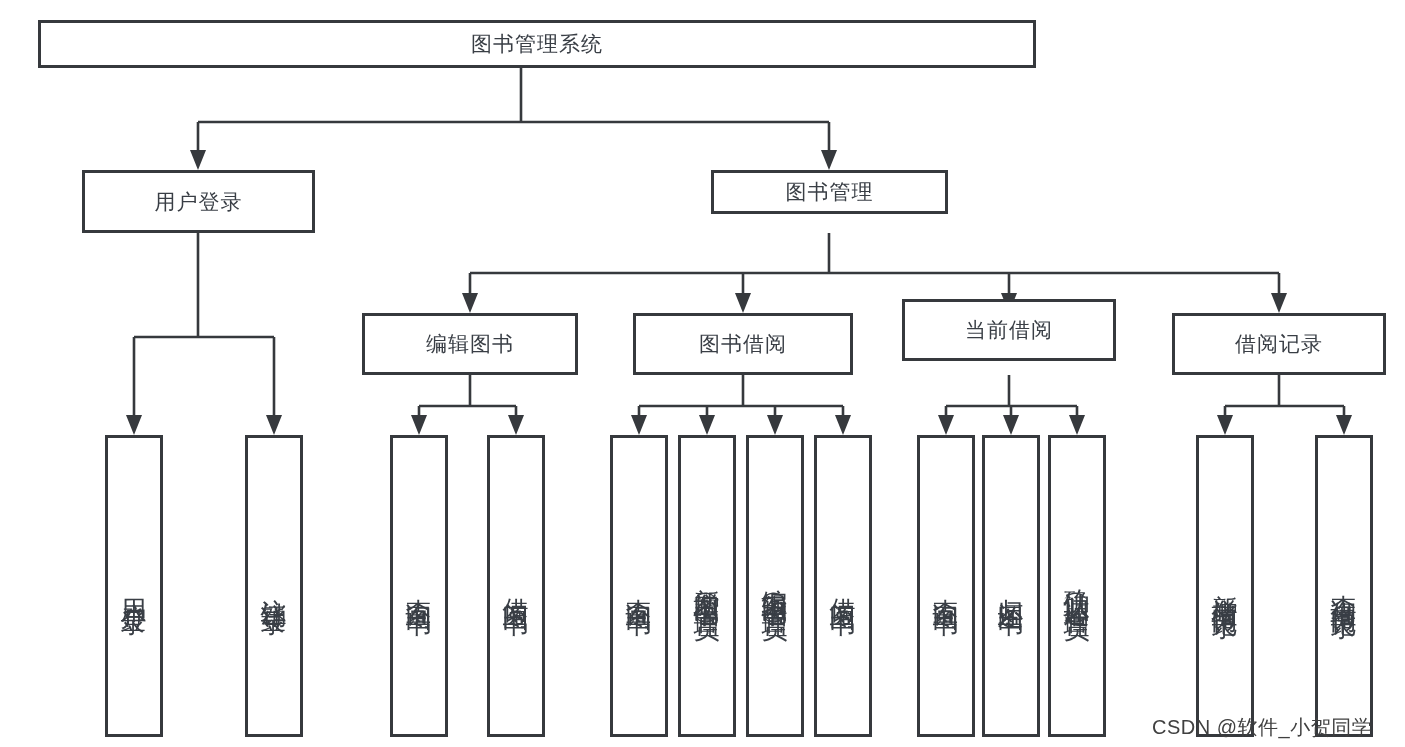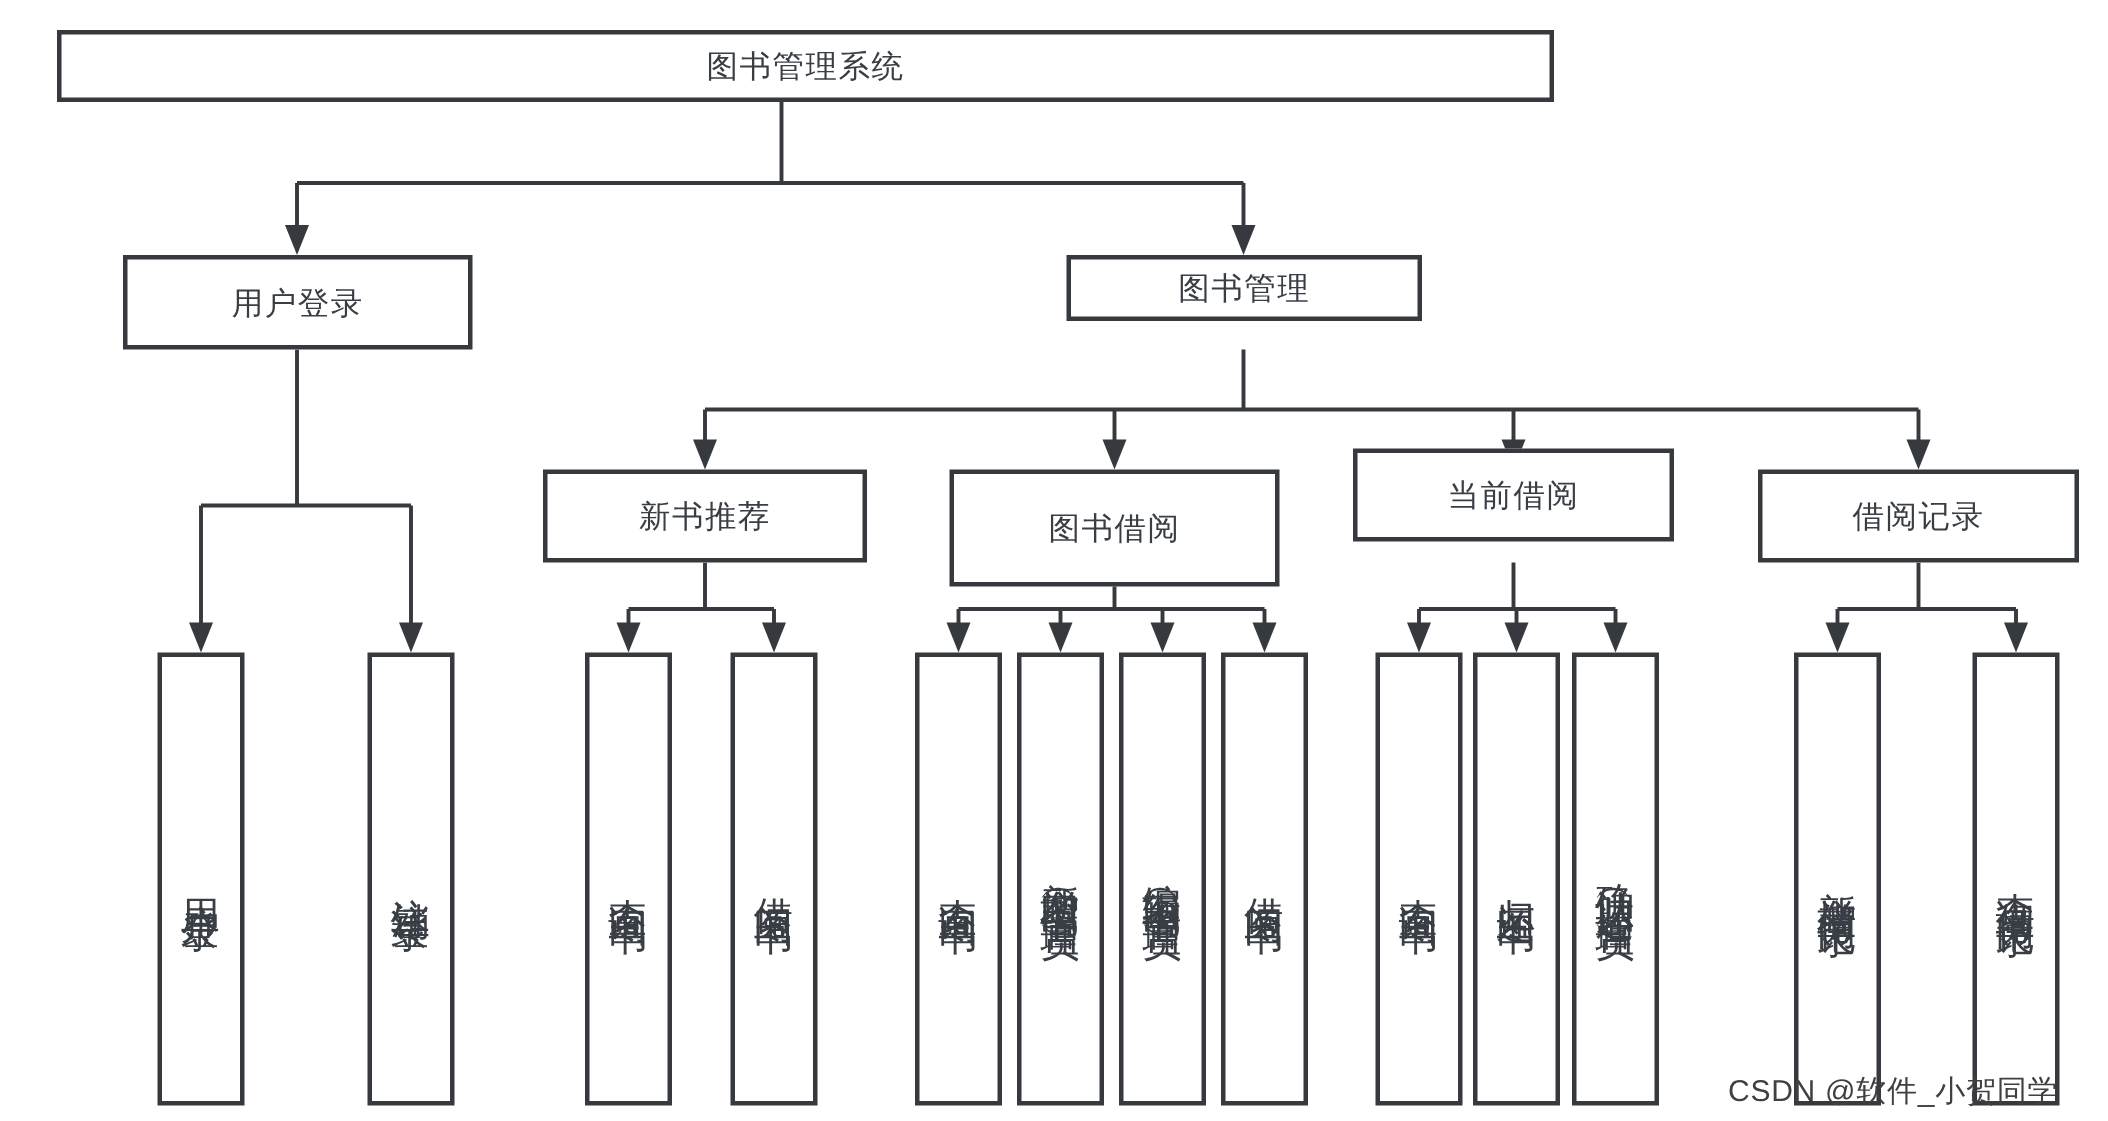--- a/index.html
+++ b/index.html
@@ -132,23 +132,23 @@
   </div>
 
   <div class="node" style="left:82px; top:170px; width:233px; height:63px;">
     <span class="hlabel">用户登录</span>
   </div>
   <div class="node" style="left:711px; top:170px; width:237px; height:44px;">
     <span class="hlabel">图书管理</span>
   </div>
 
   <div class="node" style="left:362px; top:313px; width:216px; height:62px;">
-    <span class="hlabel">新书推荐</span>
-  </div>
-  <div class="node" style="left:633px; top:313px; width:220px; height:78px;">
+    <span class="hlabel">编辑图书</span>
+  </div>
+  <div class="node" style="left:633px; top:313px; width:220px; height:62px;">
     <span class="hlabel">图书借阅</span>
   </div>
   <div class="node" style="left:902px; top:299px; width:214px; height:62px;">
     <span class="hlabel">当前借阅</span>
   </div>
   <div class="node" style="left:1172px; top:313px; width:214px; height:62px;">
     <span class="hlabel">借阅记录</span>
   </div>
 
   <div class="node leaf" style="left:105px;">

